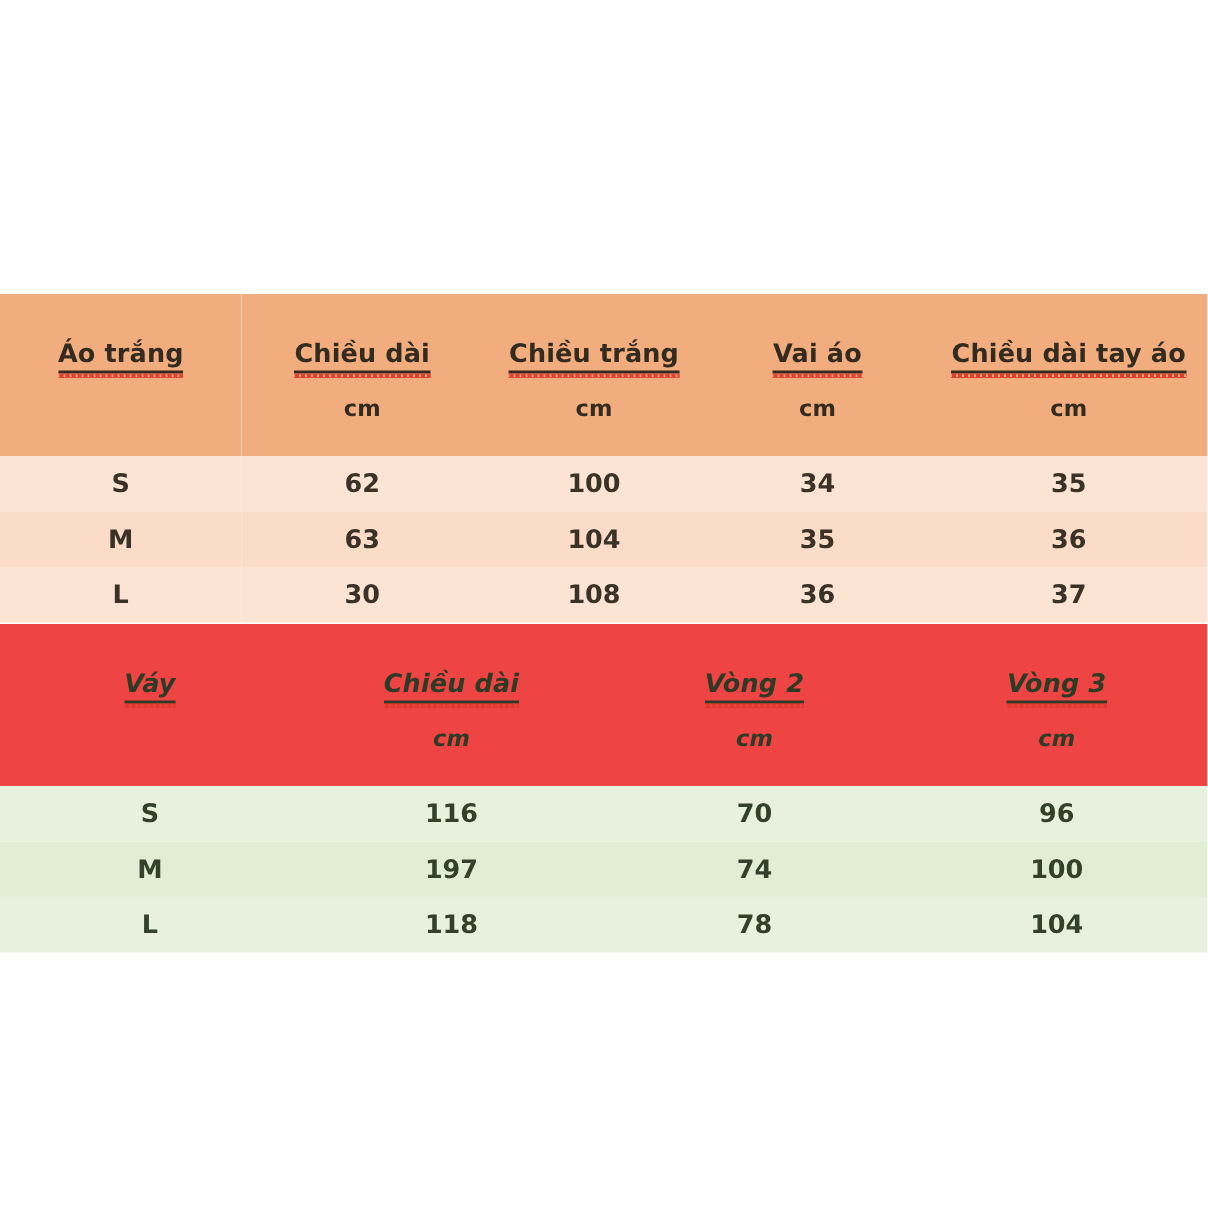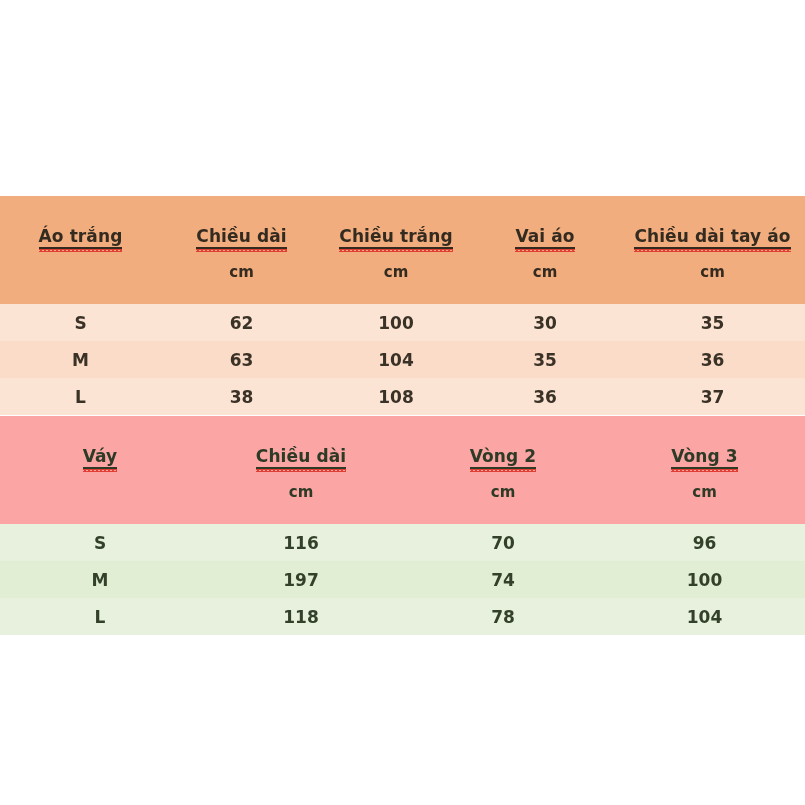--- a/index.html
+++ b/index.html
@@ -109,21 +109,21 @@
   tr:last-child .body-cell { border-bottom: none; }
 
   
   #table-shirt { top: 196px; }
   #table-shirt .hdr-cell { background: #f2ad7e; }
   #table-shirt tbody tr:nth-child(odd)  .body-cell { background: #fce4d4; }
   #table-shirt tbody tr:nth-child(even) .body-cell { background: #fbdcc8; }
 
   
   #table-skirt { top: 416px; }
-  #table-skirt .hdr-cell { background: #fca5a5; }
+  #table-skirt .hdr-cell { background: #ef4444; font-style: italic; }
   #table-skirt tbody tr:nth-child(odd)  .body-cell { background: #e7f1dd; }
   #table-skirt tbody tr:nth-child(even) .body-cell { background: #e1eed4; }
   #table-skirt .hdr-cell,
   #table-skirt .body-cell { color: #33412a; }
   #table-skirt .hdr-main { color: #2d3a25; border-bottom-color: #2d3a25; }
   #table-skirt .hdr-unit { color: #2d3a25; }
 </style>
 </head>
 <body>
 
@@ -168,33 +168,33 @@
             <span class="hdr-unit">cm</span>
           </div>
         </th>
       </tr>
     </thead>
     <tbody>
       <tr>
         <td class="body-cell">S</td>
         <td class="body-cell">62</td>
         <td class="body-cell">100</td>
-        <td class="body-cell">30</td>
+        <td class="body-cell">34</td>
         <td class="body-cell">35</td>
       </tr>
       <tr>
         <td class="body-cell">M</td>
         <td class="body-cell">63</td>
         <td class="body-cell">104</td>
         <td class="body-cell">35</td>
         <td class="body-cell">36</td>
       </tr>
       <tr>
         <td class="body-cell">L</td>
-        <td class="body-cell">38</td>
+        <td class="body-cell">30</td>
         <td class="body-cell">108</td>
         <td class="body-cell">36</td>
         <td class="body-cell">37</td>
       </tr>
     </tbody>
   </table>
 
   <table class="size-table" id="table-skirt">
     <colgroup>
       <col style="width:200px">

